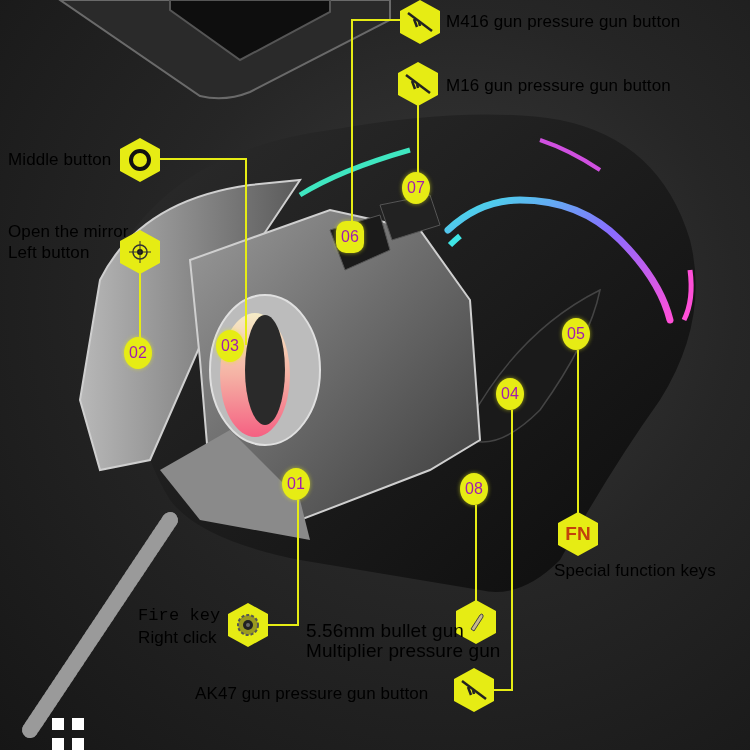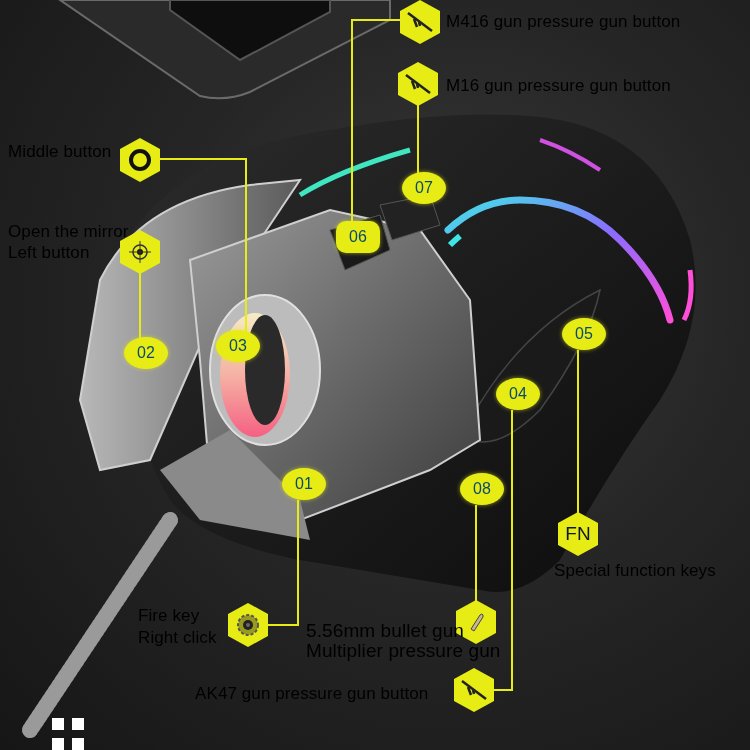--- a/index.html
+++ b/index.html
@@ -14,24 +14,24 @@
     position:absolute; color:#000000; font-size:17px; line-height:23px;
     white-space:nowrap; letter-spacing:0.1px;
   }
   .label.small { font-size:19px; line-height:20px; }
   .hex {
     position:absolute; width:40px; height:44px;
     clip-path: polygon(50% 0%, 100% 25%, 100% 75%, 50% 100%, 0% 75%, 0% 25%);
     background:#e6ec14; display:flex; align-items:center; justify-content:center;
   }
   .hex svg { width:30px; height:30px; }
-  .hex .fn { font-weight:normal; font-size:19px; color:#0f172a; font-family:"Liberation Sans", sans-serif; }
+  .hex .fn { font-weight:bold; font-size:19px; color:#c2410c; font-family:"Liberation Sans", sans-serif; }
   .num {
-    position:absolute; width:44px; height:32px; border-radius:50%;
-    background:#e6ec14; color:#0c4a6e; font-size:16px; display:flex;
+    position:absolute; width:28px; height:32px; border-radius:50%;
+    background:#e6ec14; color:#a21caf; font-size:16px; display:flex;
     align-items:center; justify-content:center;
     box-shadow: 0 0 4px rgba(230,236,20,0.6);
   }
   .menu-icon { position:absolute; left:52px; top:718px; width:32px; height:32px; }
   .menu-icon span { position:absolute; width:12px; height:12px; background:#fff; }
 </style>
 </head>
 <body>
 
 <div class="stage">
@@ -128,21 +128,21 @@
   <div class="label" style="left:446px;top:10px;">M416 gun pressure gun button</div>
 
   <div class="hex" style="left:398px;top:62px;">
     <svg viewBox="0 0 30 30">
         <path d="M3 6 L27 24" stroke="#222" stroke-width="2.5"></path>
         <path d="M9 12 L12 20 M14 15 L15 19" stroke="#222" stroke-width="2.5"></path>
       </svg>
   </div>
   <div class="label" style="left:446px;top:74px;">M16 gun pressure gun button</div>
 
-  <div class="label" style="left:8px;top:140px;">Middle button</div>
+  <div class="label" style="left:8px;top:148px;">Middle button</div>
   <div class="hex" style="left:120px;top:138px;">
     <svg viewBox="0 0 30 30">
         <circle cx="15" cy="15" r="9" fill="none" stroke="#111" stroke-width="4"></circle>
       </svg>
   </div>
 
   <div class="label" style="left:8px;top:220px;">Open the mirror</div>
   <div class="label" style="left:8px;top:241px;text-align:center;">Left button</div>
   <div class="hex" style="left:120px;top:230px;">
     <svg viewBox="0 0 30 30">
@@ -150,21 +150,21 @@
         <circle cx="15" cy="15" r="3" fill="#111"></circle>
         <path d="M15 4 V26 M4 15 H26" stroke="#333" stroke-width="1"></path>
       </svg>
   </div>
 
   <div class="hex" style="left:558px;top:512px;">
     <span class="fn">FN</span>
   </div>
   <div class="label" style="left:554px;top:559px;">Special function keys</div>
 
-  <div class="label" style="left:138px;top:604px;">Fire key</div>
+  <div class="label" style="left:138px;top:604px;font-family:Liberation Mono, monospace;">Fire key</div>
   <div class="label" style="left:138px;top:626px;">Right click</div>
   <div class="hex" style="left:228px;top:603px;">
     <svg viewBox="0 0 30 30">
         <circle cx="15" cy="15" r="10" fill="#9a9a20" stroke="#555" stroke-width="2" stroke-dasharray="3 2"></circle>
         <circle cx="15" cy="15" r="5" fill="#222"></circle>
         <circle cx="15" cy="15" r="2" fill="#666"></circle>
       </svg>
   </div>
 
   <div class="hex" style="left:456px;top:600px;">

